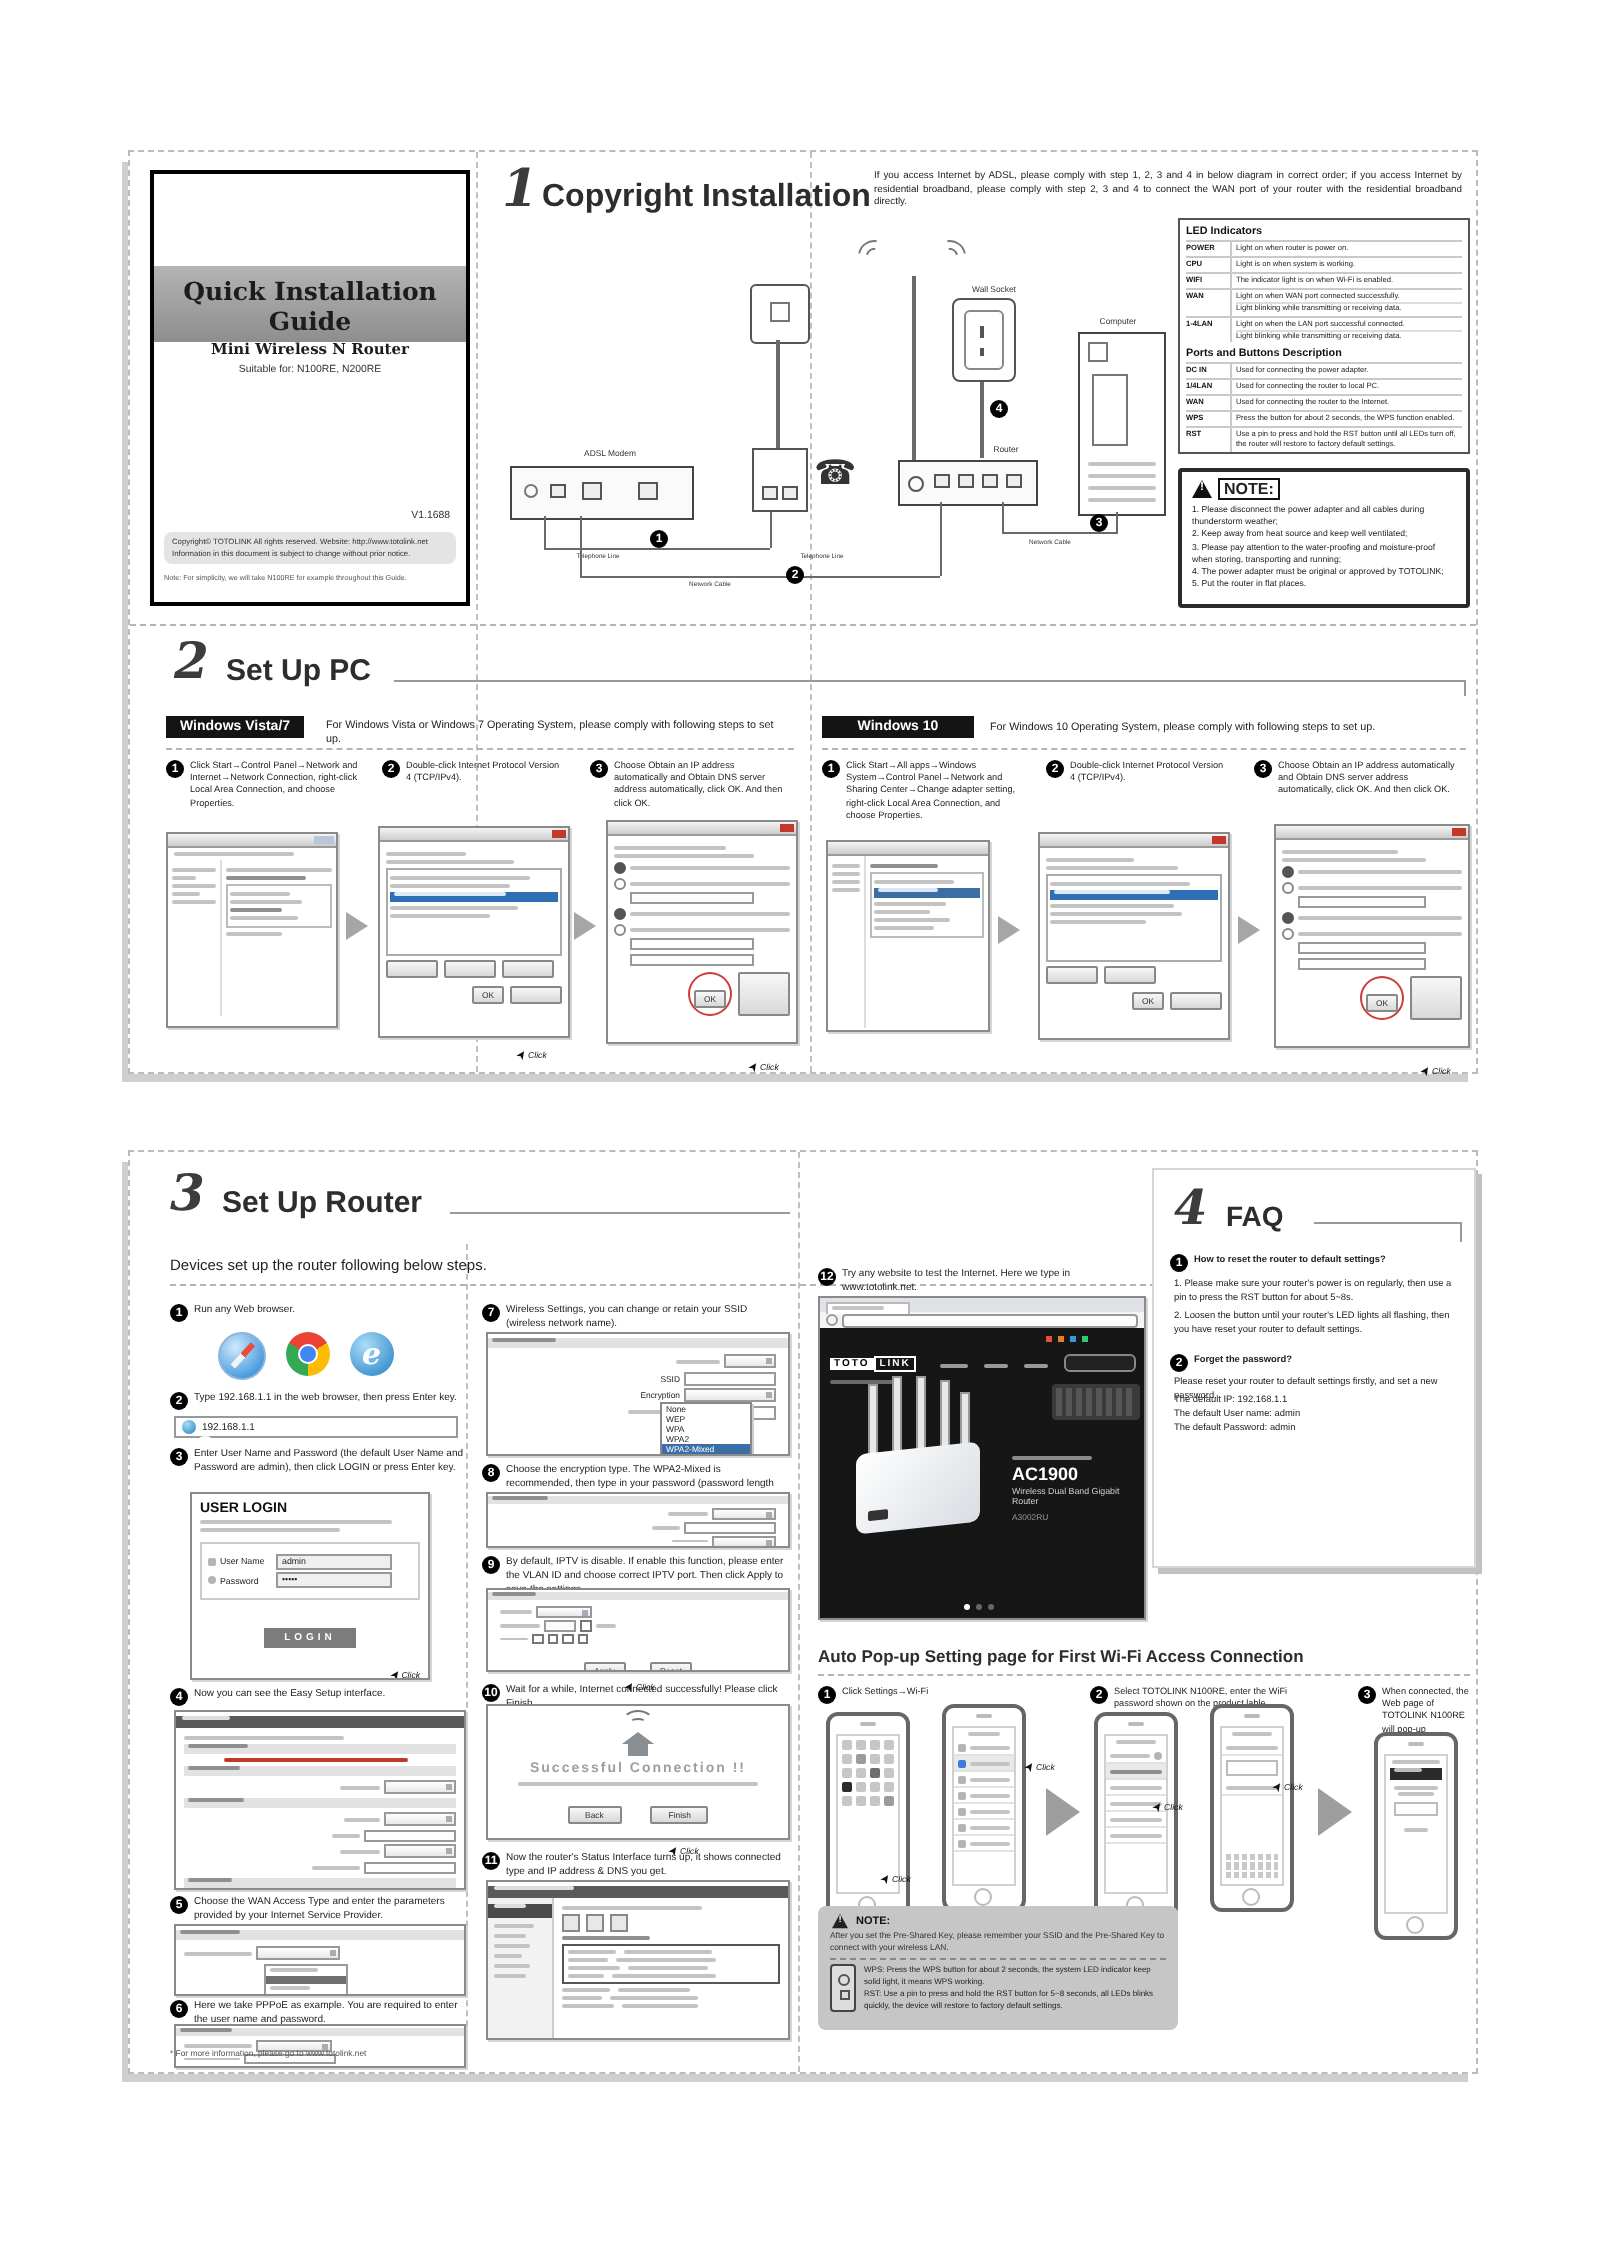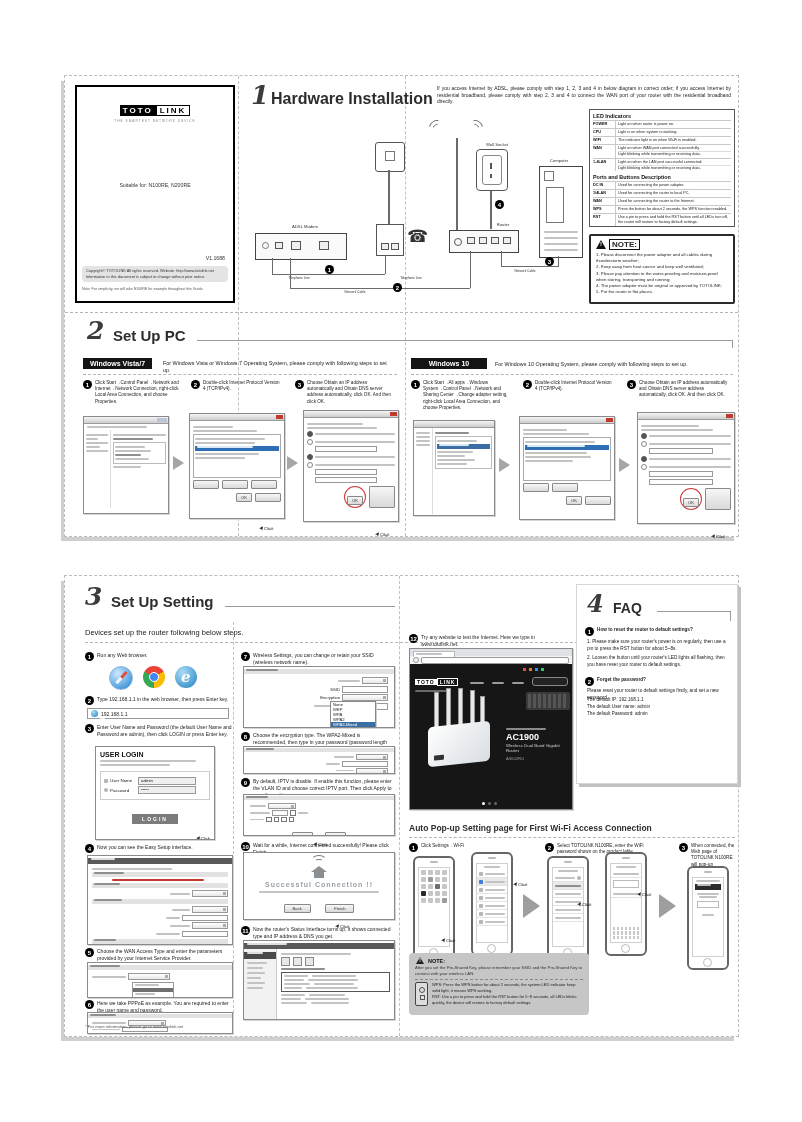--- a/index.html
+++ b/index.html
@@ -70,35 +70,35 @@
 </style>
 </head>
 <body>
 
 <div class="sheet" style="left:64px;top:75px;width:673px;height:460px">
   <div class="dashv" style="left:173px;top:0;height:460px"></div>
   <div class="dashv" style="left:340px;top:0;height:460px"></div>
   <div class="dashh" style="left:0;top:236px;width:673px"></div>
 
   <div class="abs" style="left:10px;top:9px;width:156px;height:214px;border:2px solid #000;background:#fff">
-    <div class="abs" style="left:0;right:0;top:12px;text-align:center">
-      <span style="background:#000;color:#fff;font-weight:bold;font-size:8px;padding:1px 3px;letter-spacing:2px">TOTO</span><span style="border:1.5px solid #000;color:#000;font-weight:bold;font-size:8px;padding:0px 3px;letter-spacing:2px">LINK</span>
-      <div style="font-size:3.2px;color:#888;letter-spacing:1px;margin-top:2px">THE SMARTEST NETWORK DEVICE</div>
+    <div class="abs" style="left:0;right:0;top:46px;height:38px;background:linear-gradient(#b4b4b4,#8e8e8e);text-align:center;padding-top:5px;box-sizing:border-box">
+      <div style="font-family:'DejaVu Serif',serif;font-weight:bold;font-size:12.5px;color:#1c1c1c">Quick Installation Guide</div>
+      <div style="font-family:'DejaVu Serif',serif;font-weight:bold;font-size:7.5px;color:#1c1c1c;margin-top:2px">Mini Wireless N Router</div>
     </div>
     <div class="abs" style="left:0;right:0;top:95px;text-align:center;font-size:5.2px;color:#333">Suitable for: N100RE, N200RE</div>
     <div class="abs" style="right:8px;top:168px;font-size:5.2px;color:#333">V1.1688</div>
     <div class="abs" style="left:5px;right:5px;top:179px;background:#e4e4e4;border-radius:4px;padding:2px 4px;box-sizing:border-box">
       <div style="font-size:3.9px;line-height:1.5;color:#333">Copyright© TOTOLINK All rights reserved. Website: http://www.totolink.net</div>
       <div style="font-size:3.9px;line-height:1.5;color:#333">Information in this document is subject to change without prior notice.</div>
     </div>
     <div class="abs" style="left:5px;right:5px;top:200px;font-size:3.6px;color:#555">Note: For simplicity, we will take N100RE for example throughout this Guide.</div>
   </div>
 
   <div class="abs secnum" style="left:186px;top:4px;font-size:26px">1</div>
-  <div class="abs sectitle" style="left:206px;top:14px;font-size:16px">Hardware Installation</div>
+  <div class="abs sectitle" style="left:206px;top:14px;font-size:16px">Copyright Installation</div>
   <div class="abs" style="left:372px;top:10px;width:294px;font-size:4.9px;line-height:1.35;text-align:justify;color:#222">If you access Internet by ADSL, please comply with step 1, 2, 3 and 4 in below diagram in correct order; if you access Internet by residential broadband, please comply with step 2, 3 and 4 to connect the WAN port of your router with the residential broadband directly.</div>
 
   <div class="abs" style="left:180px;top:40px;width:340px;height:192px">
 
     <div class="wifi" style="left:184px;top:4px;transform:rotate(-35deg)"></div>
     <div class="wifi" style="left:222px;top:4px;transform:rotate(35deg) scaleX(-1)"></div>
     <div class="cline" style="left:211px;top:22px;width:1.5px;height:93px"></div>
 
     <div class="dialabel" style="left:224px;top:26px;width:56px">Wall Socket</div>
     <div class="abs" style="left:231px;top:33px;width:30px;height:40px;border:1.5px solid #555;border-radius:4px;background:#fff">
@@ -449,21 +449,21 @@
     </div>
     <div class="abs" style="left:300px;top:166px"><span class="cursor"></span><span class="clicklbl">Click</span></div>
   </div>
 </div>
 
 <div class="sheet" style="left:64px;top:575px;width:673px;height:460px">
   <div class="dashv" style="left:168px;top:46px;height:406px"></div>
   <div class="dashv" style="left:334px;top:0;height:460px"></div>
 
   <div class="abs secnum" style="left:20px;top:6px;font-size:25px">3</div>
-  <div class="abs sectitle" style="left:46px;top:17px;font-size:15px">Set Up Setting</div>
+  <div class="abs sectitle" style="left:46px;top:17px;font-size:15px">Set Up Router</div>
   <div class="rule" style="left:160px;top:30px;width:170px"></div>
   <div class="abs" style="left:20px;top:52px;font-size:7.5px;color:#222">Devices set up the router following below steps.</div>
   <div class="dashh" style="left:20px;top:66px;width:648px"></div>
 
   <div class="step" style="left:20px;top:76px;width:146px">
       <span class="cn">1</span>
       <span class="steptext">Run any Web browser.</span>
     </div>
   <div class="abs" style="left:44px;top:90px;display:flex;gap:10px">
     <span class="bi safari"></span>

